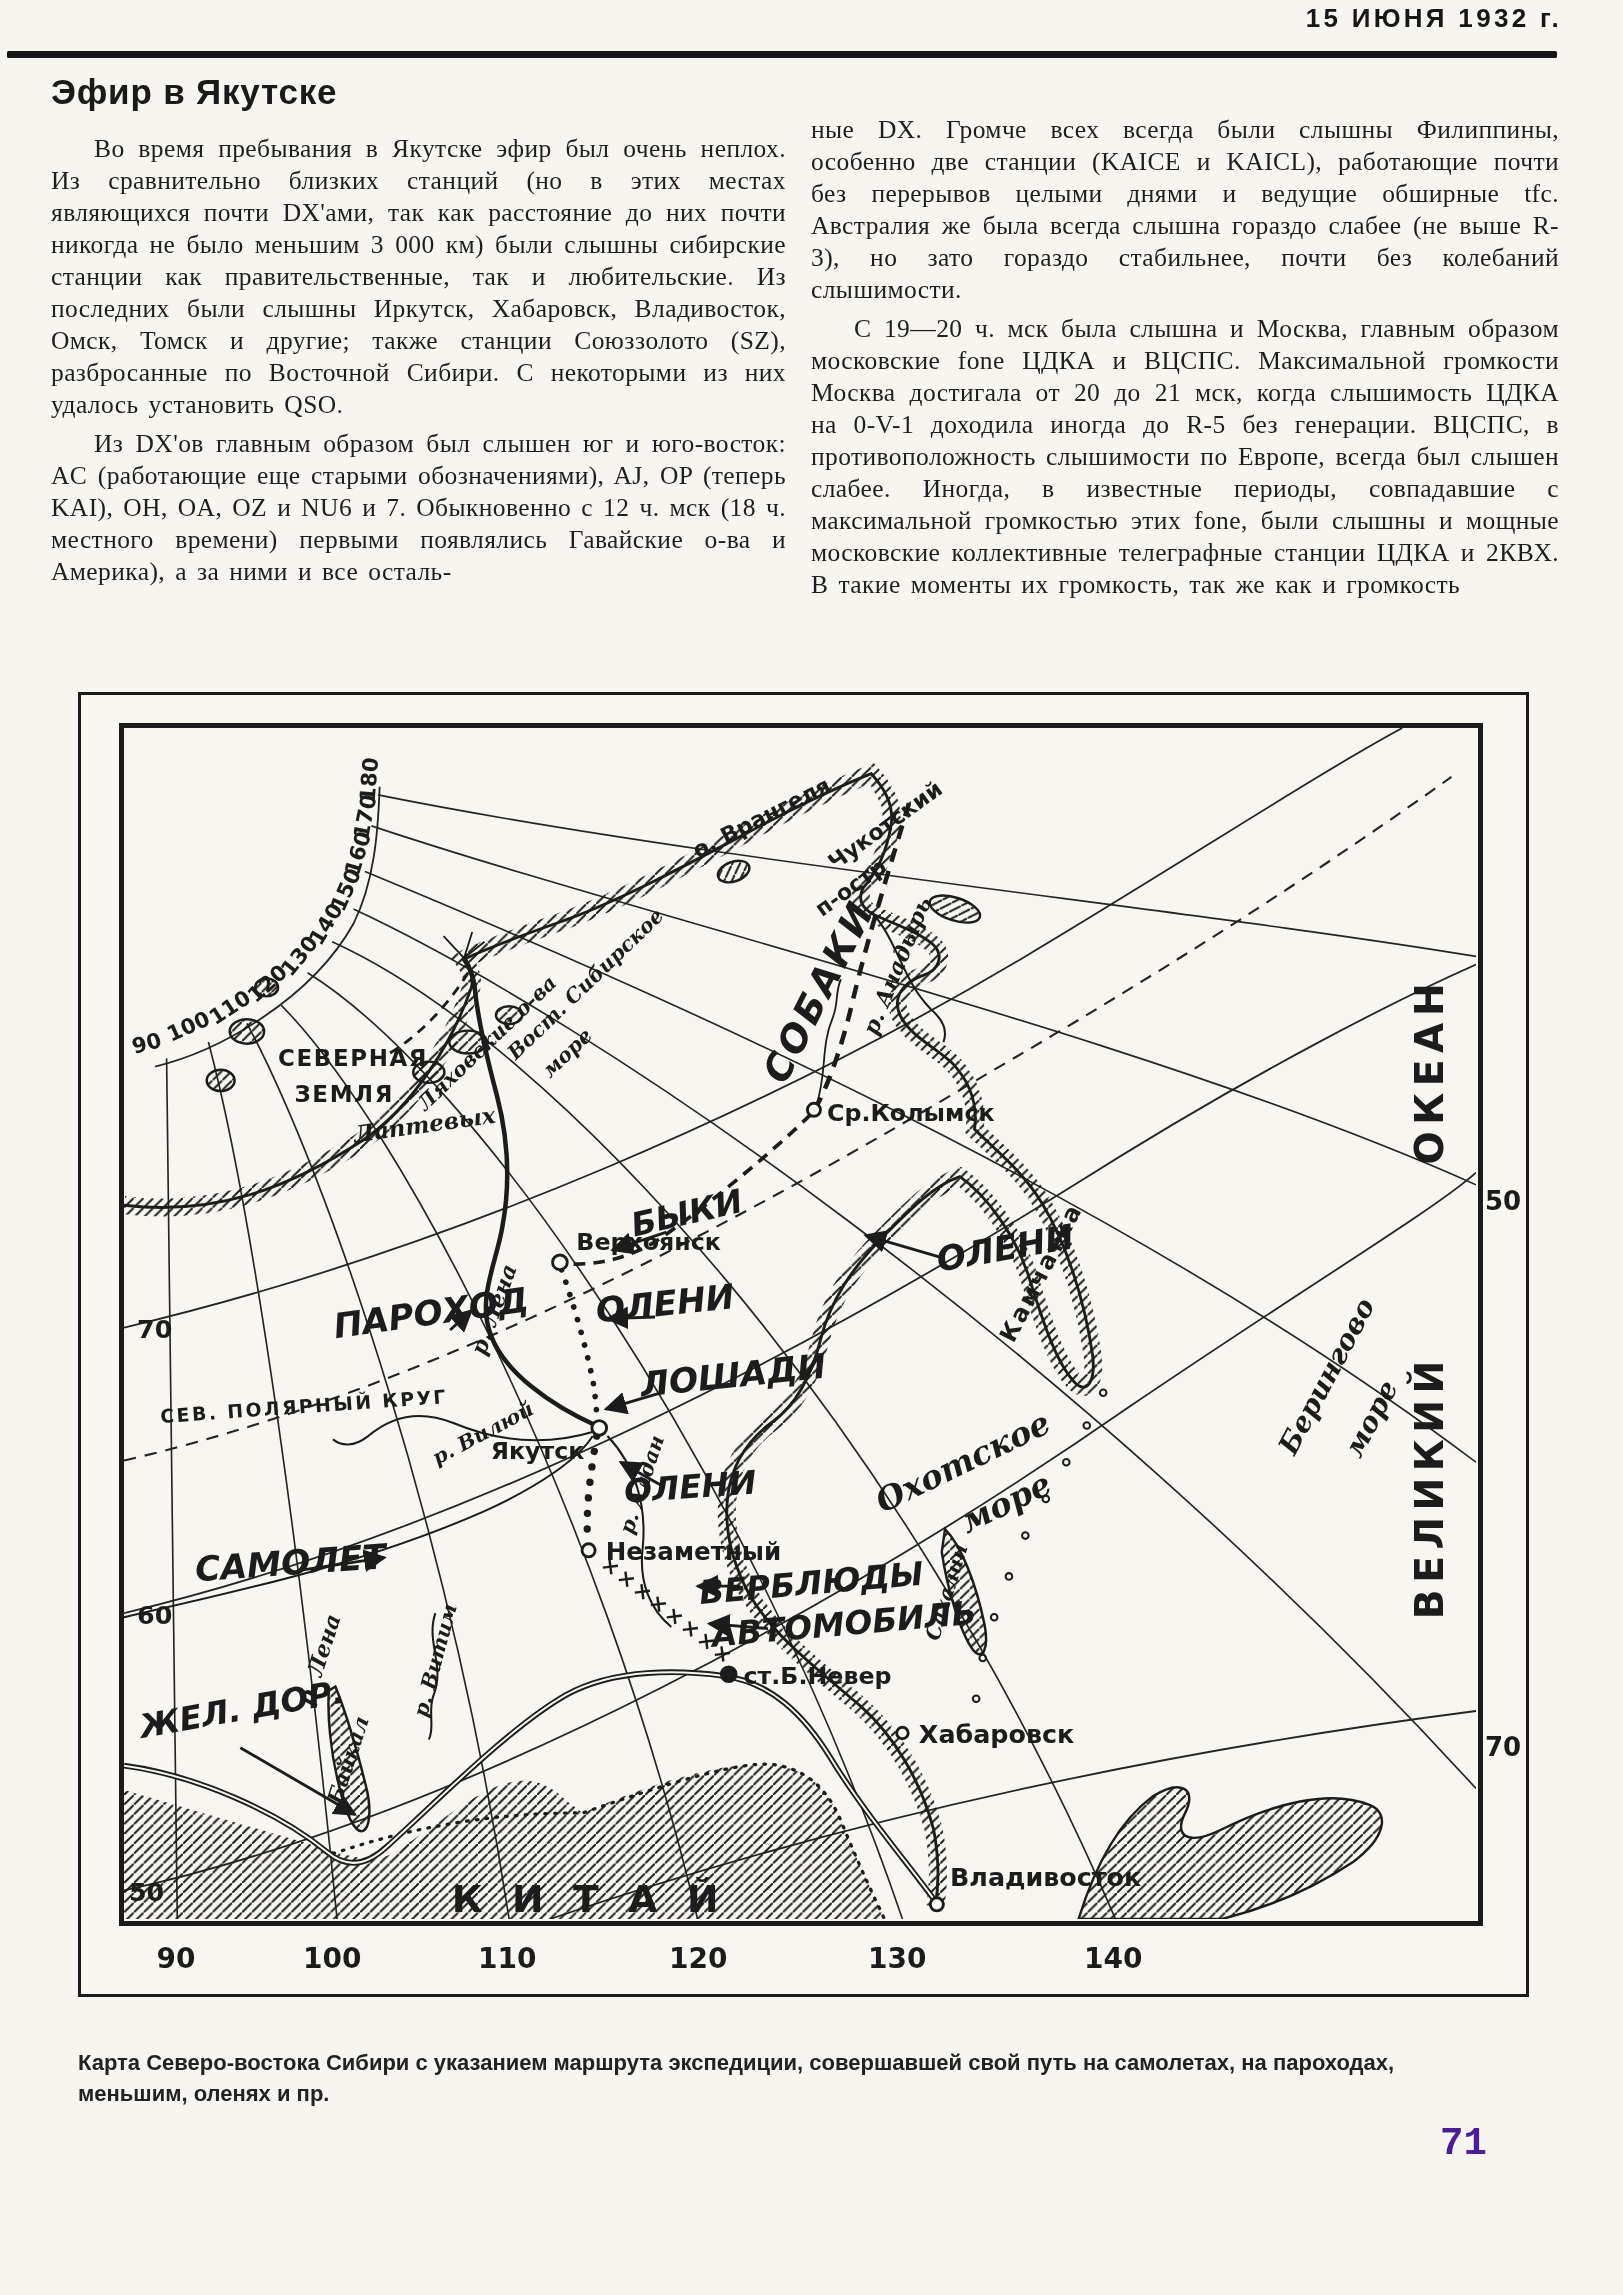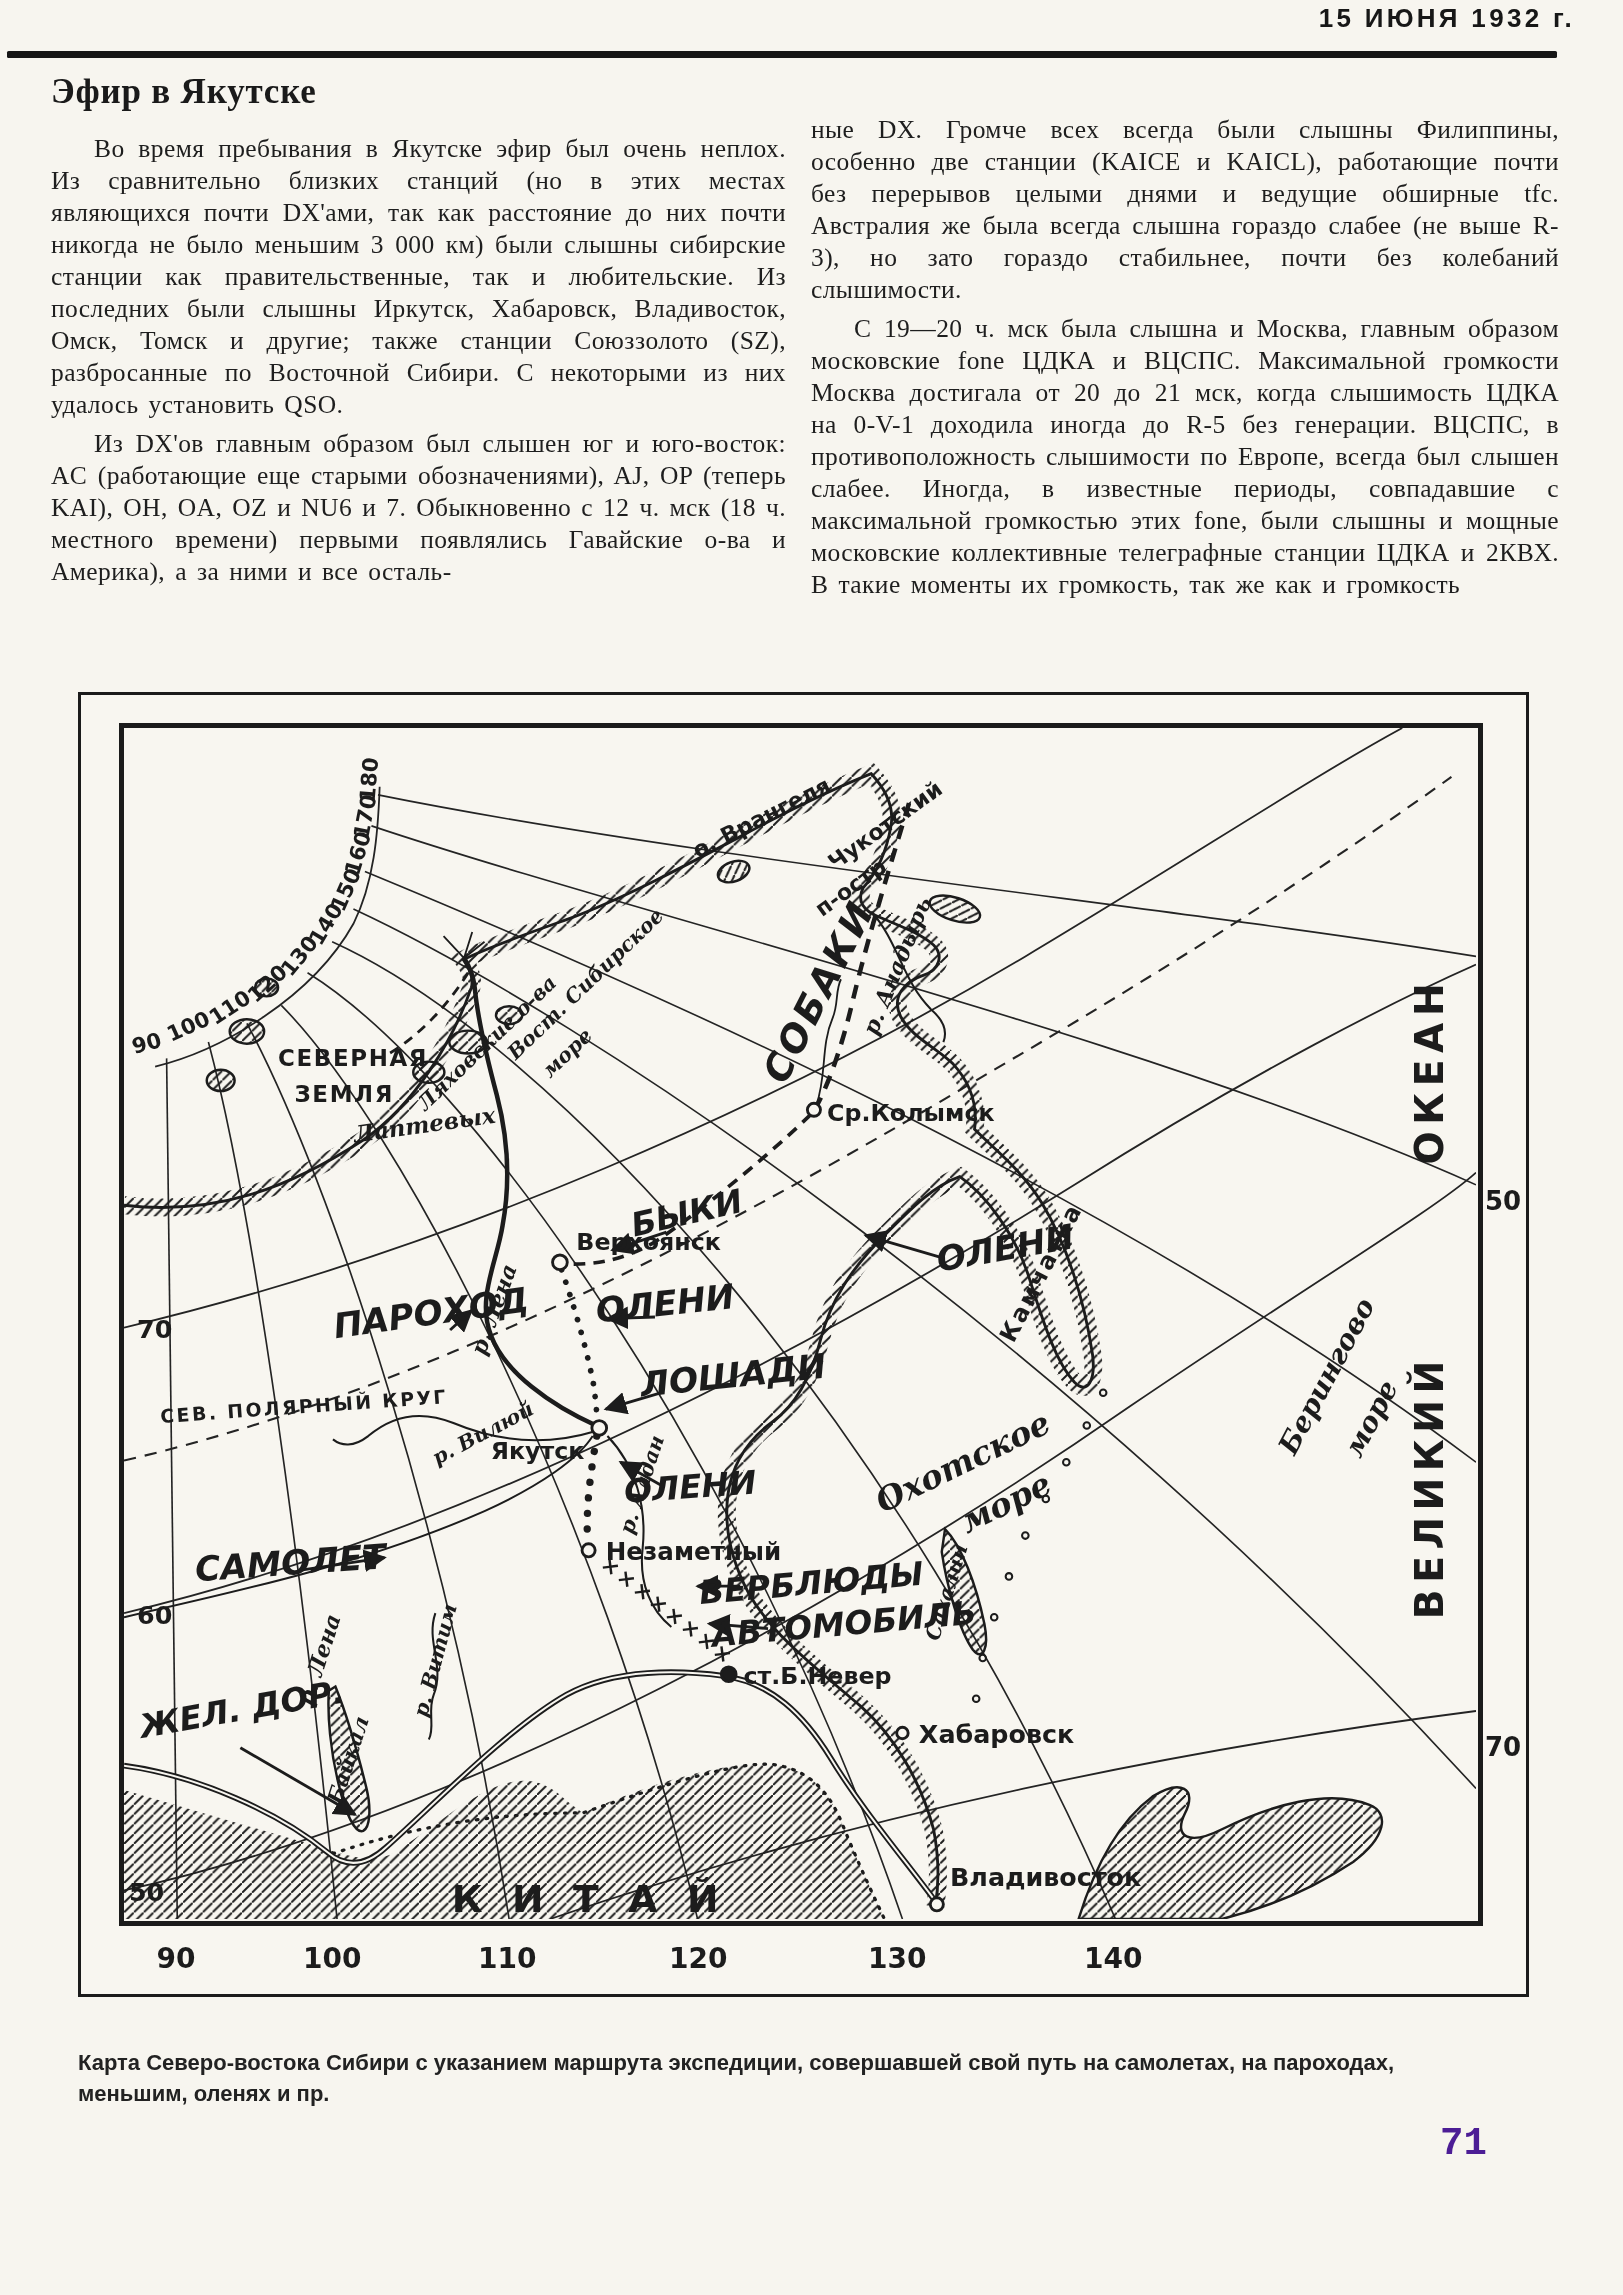--- a/index.html
+++ b/index.html
@@ -1,29 +1,29 @@
 <!DOCTYPE html>
 <html style="font-size:13px"><head>
 <meta charset="utf-8">
 <style>
   html,body{margin:0;padding:0;background:#d8d5cc;}
   .page{
     position:relative;width:1623px;height:2295px;background:#f7f5ef;
     overflow:hidden;color:#1c1c1c;font-family:"Liberation Serif",serif;
   }
   .masthead-date{
-    position:absolute;top:3.3px;right:48px;font-family:"Liberation Sans",sans-serif;
+    position:absolute;top:3.3px;right:61px;font-family:"Liberation Sans",sans-serif;
     font-weight:bold;font-size:26px;letter-spacing:3.3px;color:#171717;
   }
   .rule{position:absolute;top:51px;left:6.6px;width:1550px;height:6.6px;background:#161616;border-radius:1.6px;}
   .col{position:absolute;top:72px;}
   .col.left{left:51px;width:735px;}
   .col.right{left:811px;width:748px;}
   .col h1{
-    font-family:Liberation Serif, serif;font-weight:bold;font-size:35px;
+    font-family:Liberation Sans, sans-serif;font-weight:bold;font-size:35px;
     margin:0 0 21.4px 0;letter-spacing:0.8px;color:#1a1a1a;
   }
   .col p{
     margin:0 0 6.6px 0;font-size:25.5px;line-height:32px;text-align:justify;
     letter-spacing:0.4px;word-spacing:3.3px;color:#1e1e1e;
   }
   .col p.indent{text-indent:43px;}
   .col.right p.first{margin-top:42px;}
   .map-box{
     position:absolute;left:78px;top:692px;width:1451px;height:1305px;

